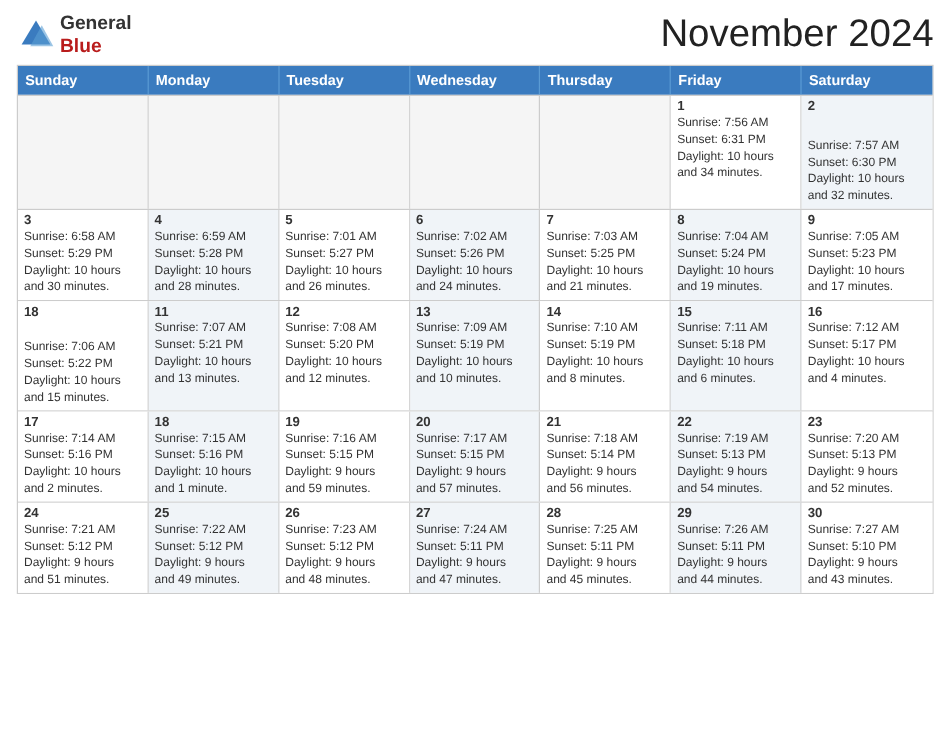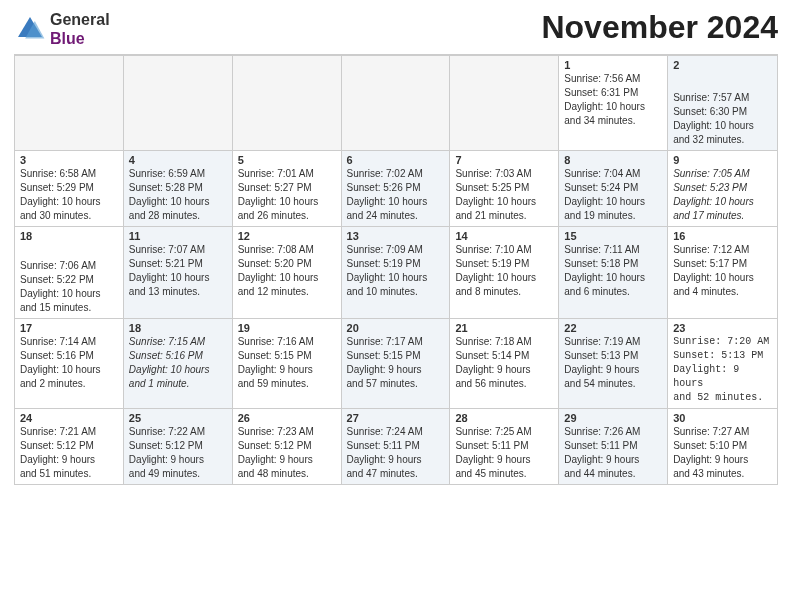--- a/index.html
+++ b/index.html
@@ -27,31 +27,31 @@
       display: flex;
       align-items: center;
       gap: 4px;
     }
     .logo-text {
       font-size: 16px;
       font-weight: bold;
       line-height: 1.2;
     }
     .logo-text .general { color: #333; }
-    .logo-text .blue { color: #701a75; }
+    .logo-text .blue { color: #b91c1c; }
     .logo-icon {
       width: 32px;
       height: 32px;
     }
     .title-block {
       text-align: right;
     }
     .month-title {
       font-size: 32px;
-      font-weight: bold;
+      font-weight: normal;
       color: #222;
       line-height: 1.1;
     }
     .location {
       font-size: 14px;
       color: #555;
     }
     .calendar {
       flex: 1;
       display: flex;
@@ -121,20 +121,29 @@
         <span class="general">General</span><br>
         <span class="blue">Blue</span>
       </div>
     </div>
     <div class="title-block">
       <div class="month-title">November 2024</div>
     </div>
   </div>
 
   <div class="calendar">
+    <div class="cal-header" id="cal-header-row">
+        <div class="cal-header-cell">Sunday</div>
+        <div class="cal-header-cell">Monday</div>
+        <div class="cal-header-cell">Tuesday</div>
+        <div class="cal-header-cell">Wednesday</div>
+        <div class="cal-header-cell">Thursday</div>
+        <div class="cal-header-cell">Friday</div>
+        <div class="cal-header-cell">Saturday</div>
+      </div>
     <div class="cal-body" id="cal-body">
         <div class="cal-row">
           <div class="cal-cell empty"></div>
           <div class="cal-cell empty"></div>
           <div class="cal-cell empty"></div>
           <div class="cal-cell empty"></div>
           <div class="cal-cell empty"></div>
           <div class="cal-cell">
             <span class="day-num">1</span>
             <div class="day-info" style="white-space: pre-line;">Sunrise: 7:56 AM
@@ -188,21 +197,21 @@
           </div>
           <div class="cal-cell alt">
             <span class="day-num">8</span>
             <div class="day-info" style="white-space: pre-line;">Sunrise: 7:04 AM
 Sunset: 5:24 PM
 Daylight: 10 hours
 and 19 minutes.</div>
           </div>
           <div class="cal-cell">
             <span class="day-num">9</span>
-            <div class="day-info" style="white-space: pre-line; font-style: italic;">Sunrise: 7:05 AM
+            <div class="day-info" style="white-space: pre-line;">Sunrise: 7:05 AM
 Sunset: 5:23 PM
 Daylight: 10 hours
 and 17 minutes.</div>
           </div>
         </div>
         <div class="cal-row">
           <div class="cal-cell">
             <span class="day-num">18</span>
             <div class="day-info" style="white-space: pre-line; margin-top: 17px;">Sunrise: 7:06 AM
 Sunset: 5:22 PM
@@ -255,21 +264,21 @@
         <div class="cal-row">
           <div class="cal-cell">
             <span class="day-num">17</span>
             <div class="day-info" style="white-space: pre-line;">Sunrise: 7:14 AM
 Sunset: 5:16 PM
 Daylight: 10 hours
 and 2 minutes.</div>
           </div>
           <div class="cal-cell alt">
             <span class="day-num">18</span>
-            <div class="day-info" style="white-space: pre-line; font-style: italic;">Sunrise: 7:15 AM
+            <div class="day-info" style="white-space: pre-line;">Sunrise: 7:15 AM
 Sunset: 5:16 PM
 Daylight: 10 hours
 and 1 minute.</div>
           </div>
           <div class="cal-cell">
             <span class="day-num">19</span>
             <div class="day-info" style="white-space: pre-line;">Sunrise: 7:16 AM
 Sunset: 5:15 PM
 Daylight: 9 hours
 and 59 minutes.</div>
@@ -290,21 +299,21 @@
           </div>
           <div class="cal-cell alt">
             <span class="day-num">22</span>
             <div class="day-info" style="white-space: pre-line;">Sunrise: 7:19 AM
 Sunset: 5:13 PM
 Daylight: 9 hours
 and 54 minutes.</div>
           </div>
           <div class="cal-cell">
             <span class="day-num">23</span>
-            <div class="day-info" style="white-space: pre-line; font-family: Liberation Mono, monospace;">Sunrise: 7:20 AM
+            <div class="day-info" style="white-space: pre-line;">Sunrise: 7:20 AM
 Sunset: 5:13 PM
 Daylight: 9 hours
 and 52 minutes.</div>
           </div>
         </div>
         <div class="cal-row">
           <div class="cal-cell">
             <span class="day-num">24</span>
             <div class="day-info" style="white-space: pre-line;">Sunrise: 7:21 AM
 Sunset: 5:12 PM

